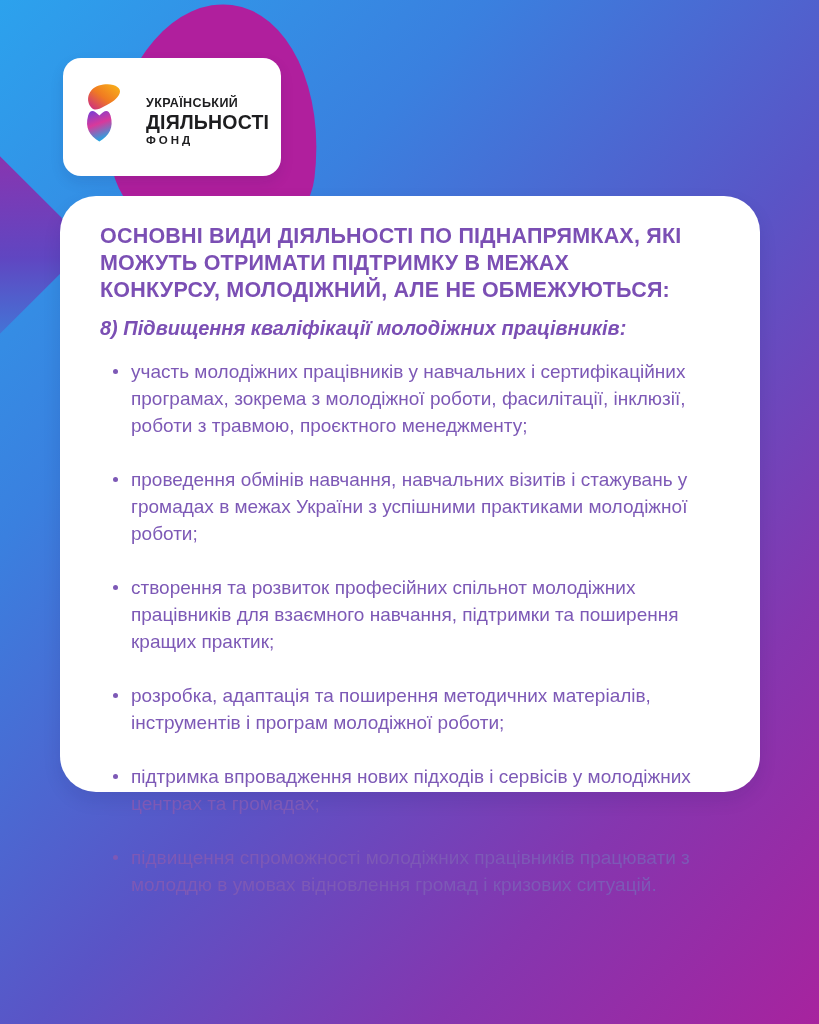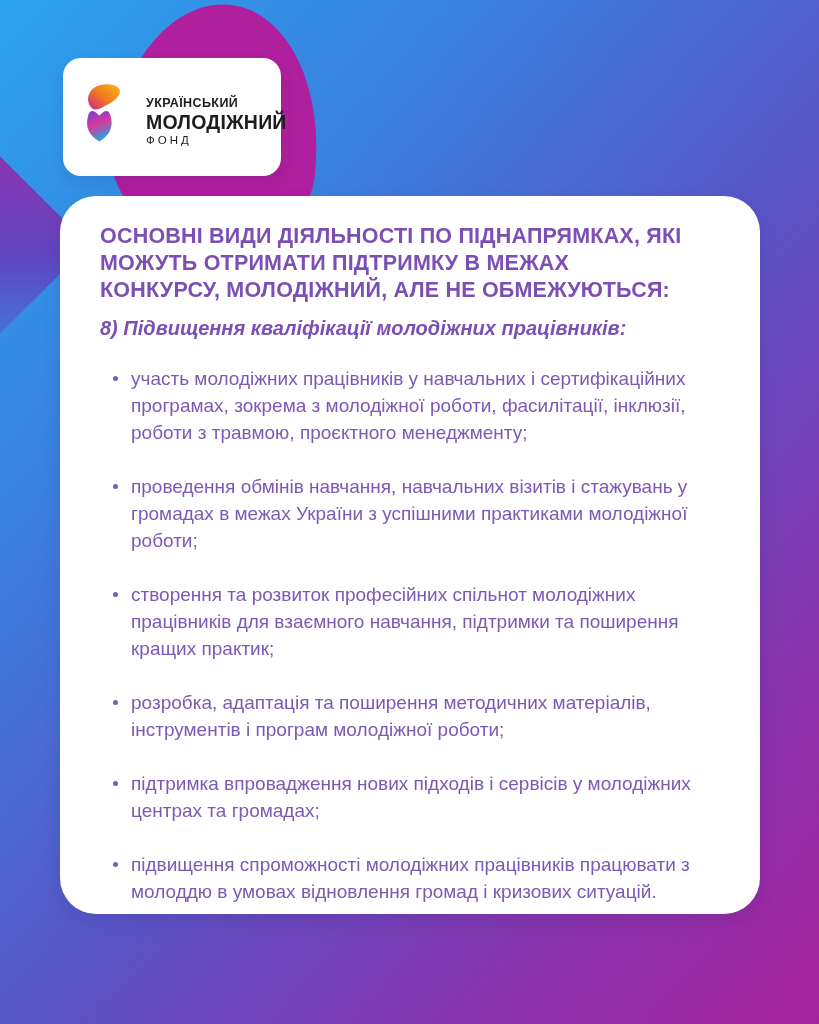--- a/index.html
+++ b/index.html
@@ -24,30 +24,30 @@
 
   .logo-card {
     position:absolute; left:63px; top:58px; width:218px; height:118px;
     background:#fff; border-radius:18px; box-shadow:0 6px 14px rgba(20,20,80,.10);
     display:flex; align-items:center; padding:0 16px 12px 20px; box-sizing:border-box; gap:11px;
   }
   .logo-icon { flex:0 0 auto; width:52px; height:62px; }
   .logo-lines { display:flex; flex-direction:column; color:#1D1D1F; margin-top:22px; }
   .logo-line1 { font-size:12.5px; font-weight:700; letter-spacing:.4px; line-height:15px; }
   .logo-line2 { font-size:19.5px; font-weight:800; letter-spacing:.2px; line-height:22px; }
-  .logo-line3 { font-size:11.5px; font-weight:400; letter-spacing:3px; line-height:15px; }
+  .logo-line3 { font-size:11.5px; font-weight:700; letter-spacing:3px; line-height:15px; }
 
   .main-card {
-    position:absolute; left:60px; top:196px; width:700px; height:718px;
+    position:absolute; left:60px; top:196px; width:700px; height:596px;
     background:#fff; border-radius:36px; box-sizing:border-box;
     padding:27px 36px 0 40px; box-shadow:0 8px 18px rgba(20,20,80,.10);
   }
   .heading { margin:0 0 12px; color:#7B4FB4; font-size:21.5px; line-height:27px;
     font-weight:800; letter-spacing:.2px; }
-  .subheading { margin:0 0 25px; color:#7B4FB4; font-size:20px; line-height:24px;
+  .subheading { margin:0 0 18px; color:#7B4FB4; font-size:20px; line-height:24px;
     font-weight:700; font-style:italic; }
 
   .bullet-list { list-style:none; margin:0; padding:0; }
   .bullet { display:flex; margin-bottom:27px; color:#7D59B6;
     font-size:19px; line-height:27px; max-width:652px; }
   .dot { flex:0 0 auto; width:5px; height:5px; border-radius:50%;
     background:#7D59B6; margin:11px 13px 0 13px; }
 
   .footer-bar {
     position:absolute; left:63px; top:932px; width:695px; height:44px;
@@ -76,21 +76,21 @@
           <stop offset="0%" stop-color="#7C3ED2"></stop>
           <stop offset="45%" stop-color="#D8399B"></stop>
           <stop offset="100%" stop-color="#1FA9E4"></stop>
         </linearGradient>
       </defs>
       <path d="M16,55 C3,42 8,18 30,11 C54,3 76,13 71,26 C67,37 56,44 40,52 C30,57 23,61 16,55 Z" fill="url(#gTop)"></path>
       <path d="M9,70 C2,94 12,110 31,121 C50,110 60,94 53,70 C49,57 41,59 31,70 C21,59 13,57 9,70 Z" fill="url(#gBot)"></path>
     </svg>
     <div class="logo-lines">
       <span class="logo-line1">УКРАЇНСЬКИЙ</span>
-      <span class="logo-line2">МОЛОДІЖНИЙ</span>
+      <span class="logo-line2">ДІЯЛЬНОСТІ</span>
       <span class="logo-line3">ФОНД</span>
     </div>
   </div>
 
   <div class="main-card">
     <h1 class="heading">
       <span>ОСНОВНІ ВИДИ ДІЯЛЬНОСТІ ПО ПІДНАПРЯМКАХ, ЯКІ</span><br>
       <span>МОЖУТЬ ОТРИМАТИ ПІДТРИМКУ В МЕЖАХ</span><br>
       <span>КОНКУРСУ, МОЛОДІЖНИЙ, АЛЕ НЕ ОБМЕЖУЮТЬСЯ:</span>
     </h1>

